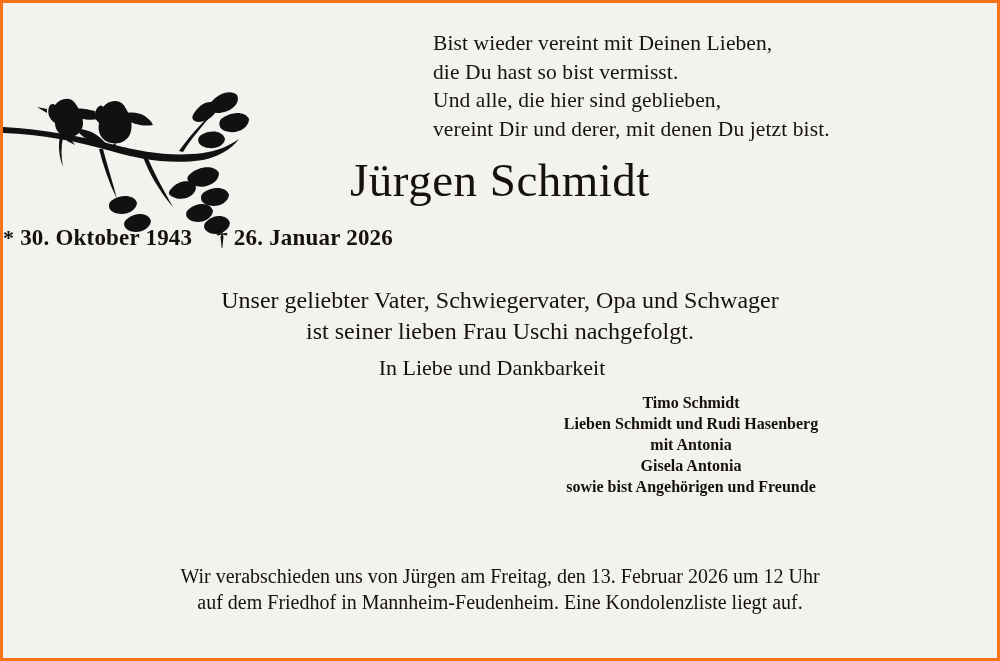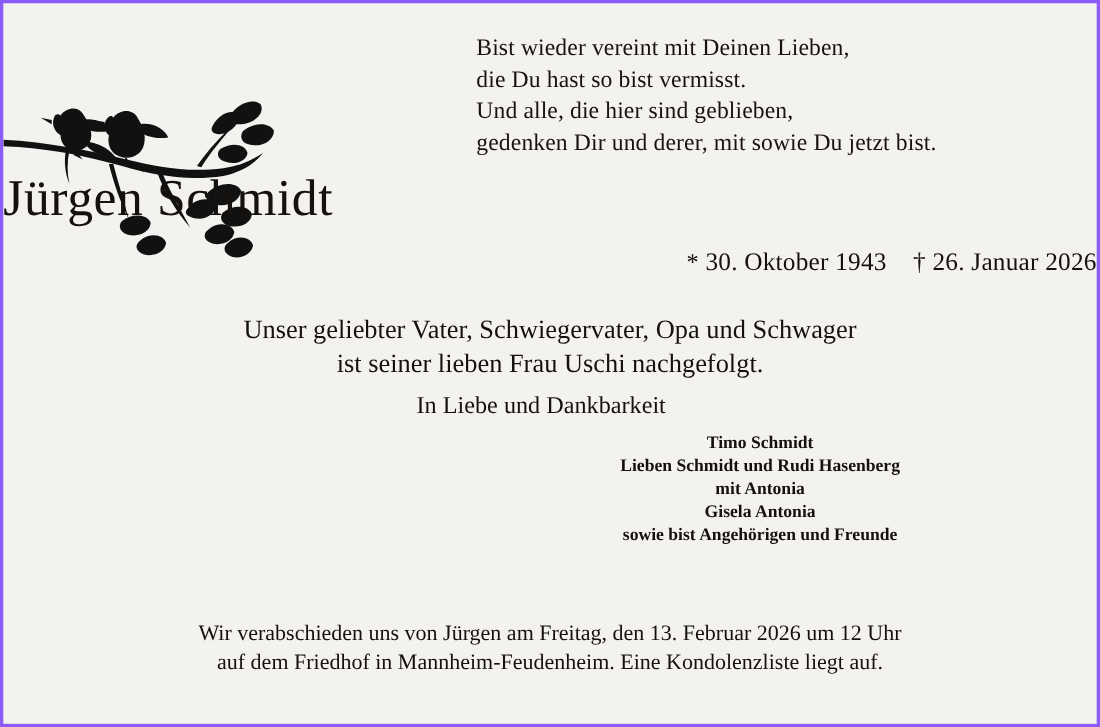--- a/index.html
+++ b/index.html
@@ -9,21 +9,21 @@
   }
   body {
     font-family: "Liberation Serif", serif;
   }
   .obituary {
     position: relative;
     width: 1000px;
     height: 661px;
     box-sizing: border-box;
     background: #f3f2ef;
-    border: 3px solid #8b5cf6;
+    border: 3px solid #f97316;
     overflow: hidden;
     color: #14110f;
   }
   .inner {
     position: absolute;
     inset: 0;
     padding: 0;
   }
 
   
@@ -50,37 +50,37 @@
     letter-spacing: 0.1px;
   }
   .verse .line { white-space: nowrap; }
 
   
   .name {
     position: absolute;
     left: 0;
     right: 0;
     top: 152px;
+    text-align: center;
     font-size: 47px;
     line-height: 1.1;
     letter-spacing: 0.5px;
     font-weight: 400;
   }
 
   
   .dates {
     position: absolute;
     left: 0;
     right: 0;
     top: 222px;
-    text-align: right;
+    text-align: left;
     font-size: 23px;
-    font-weight: normal;
+    font-weight: bold;
     letter-spacing: 0.2px;
-    padding-left: 16px;
   }
   .dates .birth { margin-right: 18px; }
   .dates .star { font-size: 22px; }
   .dates .cross { font-size: 23px; }
 
   
   .intro {
     position: absolute;
     left: 0;
     right: 0;
@@ -171,21 +171,21 @@
           <path d="M92 62 L 82 60 L 93 67 Z"></path>
           <path d="M124 64 C 136 62, 146 68, 150 76 C 138 78, 128 74, 122 70 Z"></path>
         </g>
       </svg>
     </div>
 
     <div class="verse">
       <div class="line">Bist wieder vereint mit Deinen Lieben,</div>
       <div class="line">die Du hast so bist vermisst.</div>
       <div class="line">Und alle, die hier sind geblieben,</div>
-      <div class="line">gedenken Dir und derer, mit sowie Du jetzt bist.</div>
+      <div class="line">vereint Dir und derer, mit denen Du jetzt bist.</div>
     </div>
 
     <div class="name">Jürgen Schmidt</div>
 
     <div class="dates">
       <span class="birth">
         <span class="star">*</span>
         <span>30. Oktober 1943</span>
       </span>
       <span class="death">

